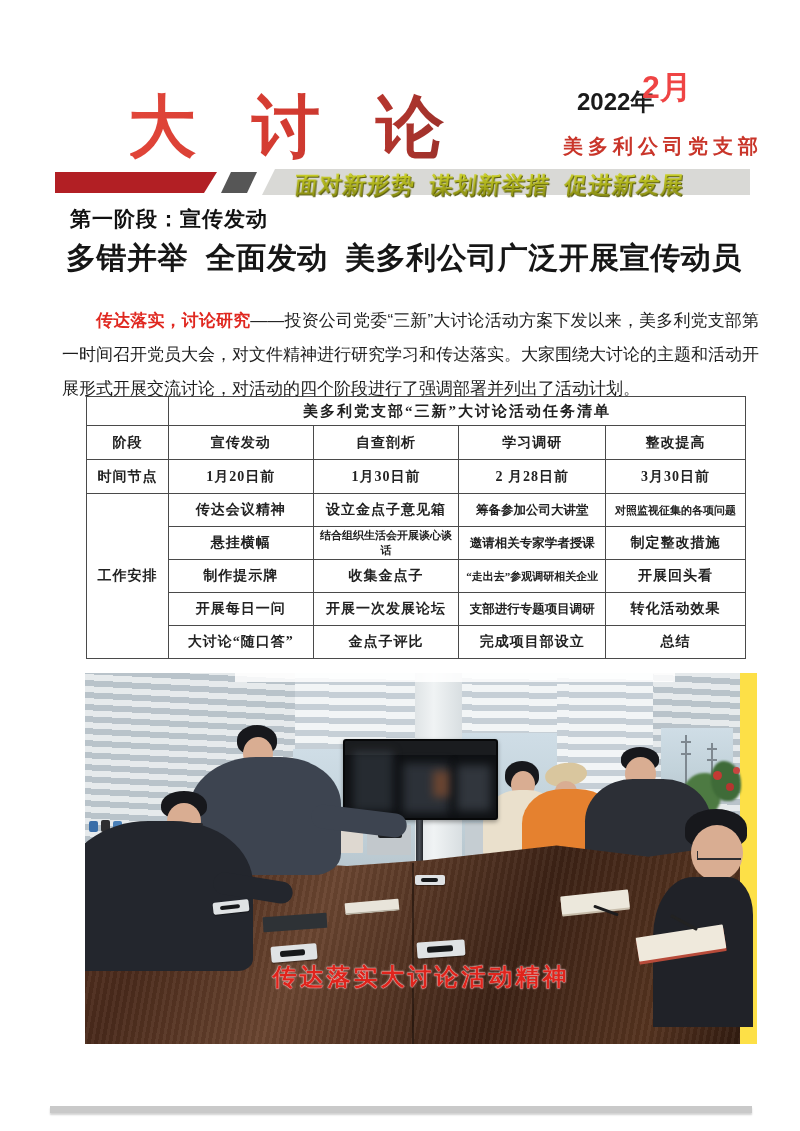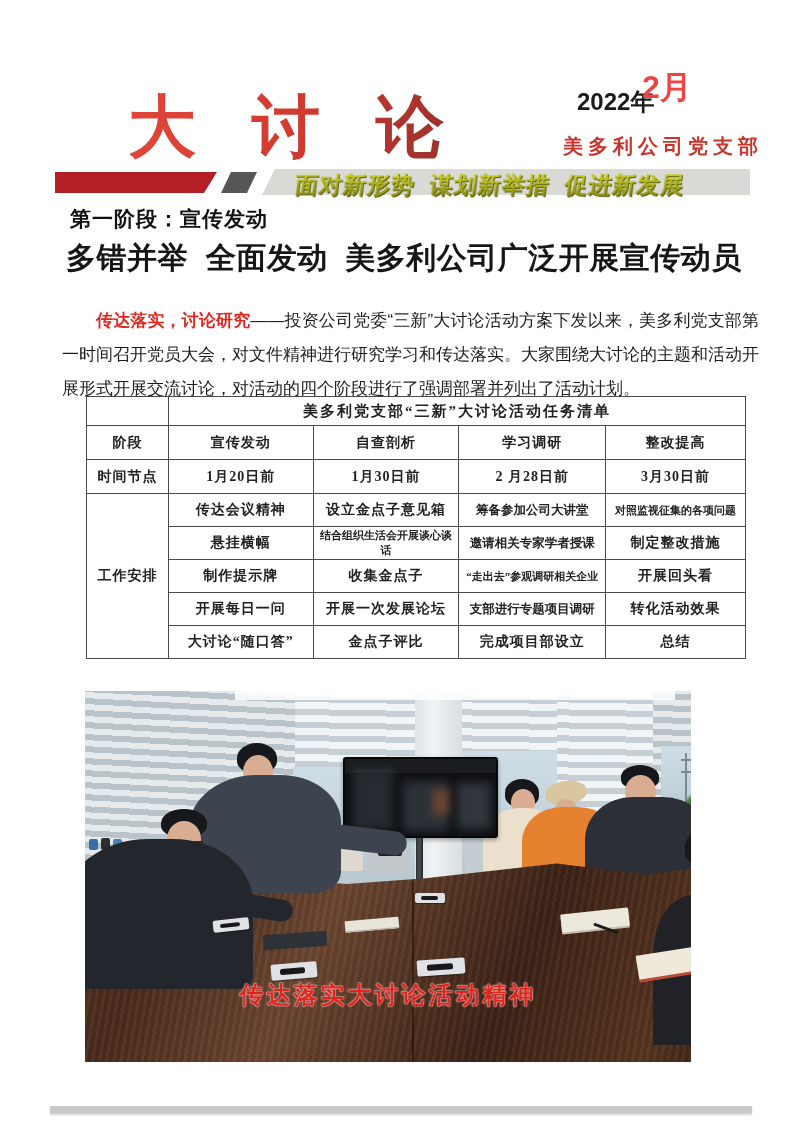--- a/index.html
+++ b/index.html
@@ -48,21 +48,21 @@
     font-family:"Liberation Serif","DejaVu Serif",serif; color:#222; }
   .task-table td { border:1.4px solid #4a4a4a; text-align:center; vertical-align:middle;
     font-size:14px; font-weight:bold; letter-spacing:1px; padding:0 2px; }
   .task-table .r-title td { height:29px; font-size:15px; letter-spacing:2px; }
   .task-table .r-std td { height:34px; }
   .task-table .r-work td { height:33px; }
   .task-table td.small { font-size:11px; letter-spacing:0; }
   .task-table td.mid { font-size:12.5px; letter-spacing:0; }
 
   
-  .photo { position:absolute; left:85px; top:691px; width:606px; height:371px; overflow:hidden; background:#fde047; }
+  .photo { position:absolute; left:85px; top:673px; width:672px; height:371px; overflow:hidden; background:#fde047; }
   .ph { position:absolute; }
   .blinds { background:repeating-linear-gradient(181deg,#f2f5f6 0 7px,#c6cfd6 7px 13px); }
   .blinds.dk { background:repeating-linear-gradient(183deg,#e6eaec 0 6px,#b9c3ca 6px 12px); }
   .sky { background:linear-gradient(180deg,#cfdde6 0%,#c2d2da 60%,#b8c6ce 100%); }
   .pillar { background:linear-gradient(90deg,#dfe4e6,#f0f3f4 40%,#d8dee1); }
   .sign { background:#fafcfa; border-radius:2px; border:1px solid #bcd; font-size:6px; color:#2e8b57;
     text-align:center; line-height:14px; letter-spacing:1px; overflow:hidden; }
   .bld { position:absolute; border-radius:1px; }
   .tower { position:absolute; width:2px; background:#7e8890; }
   .tower i { position:absolute; left:-4px; width:10px; height:1.5px; background:#7e8890; display:block; }

